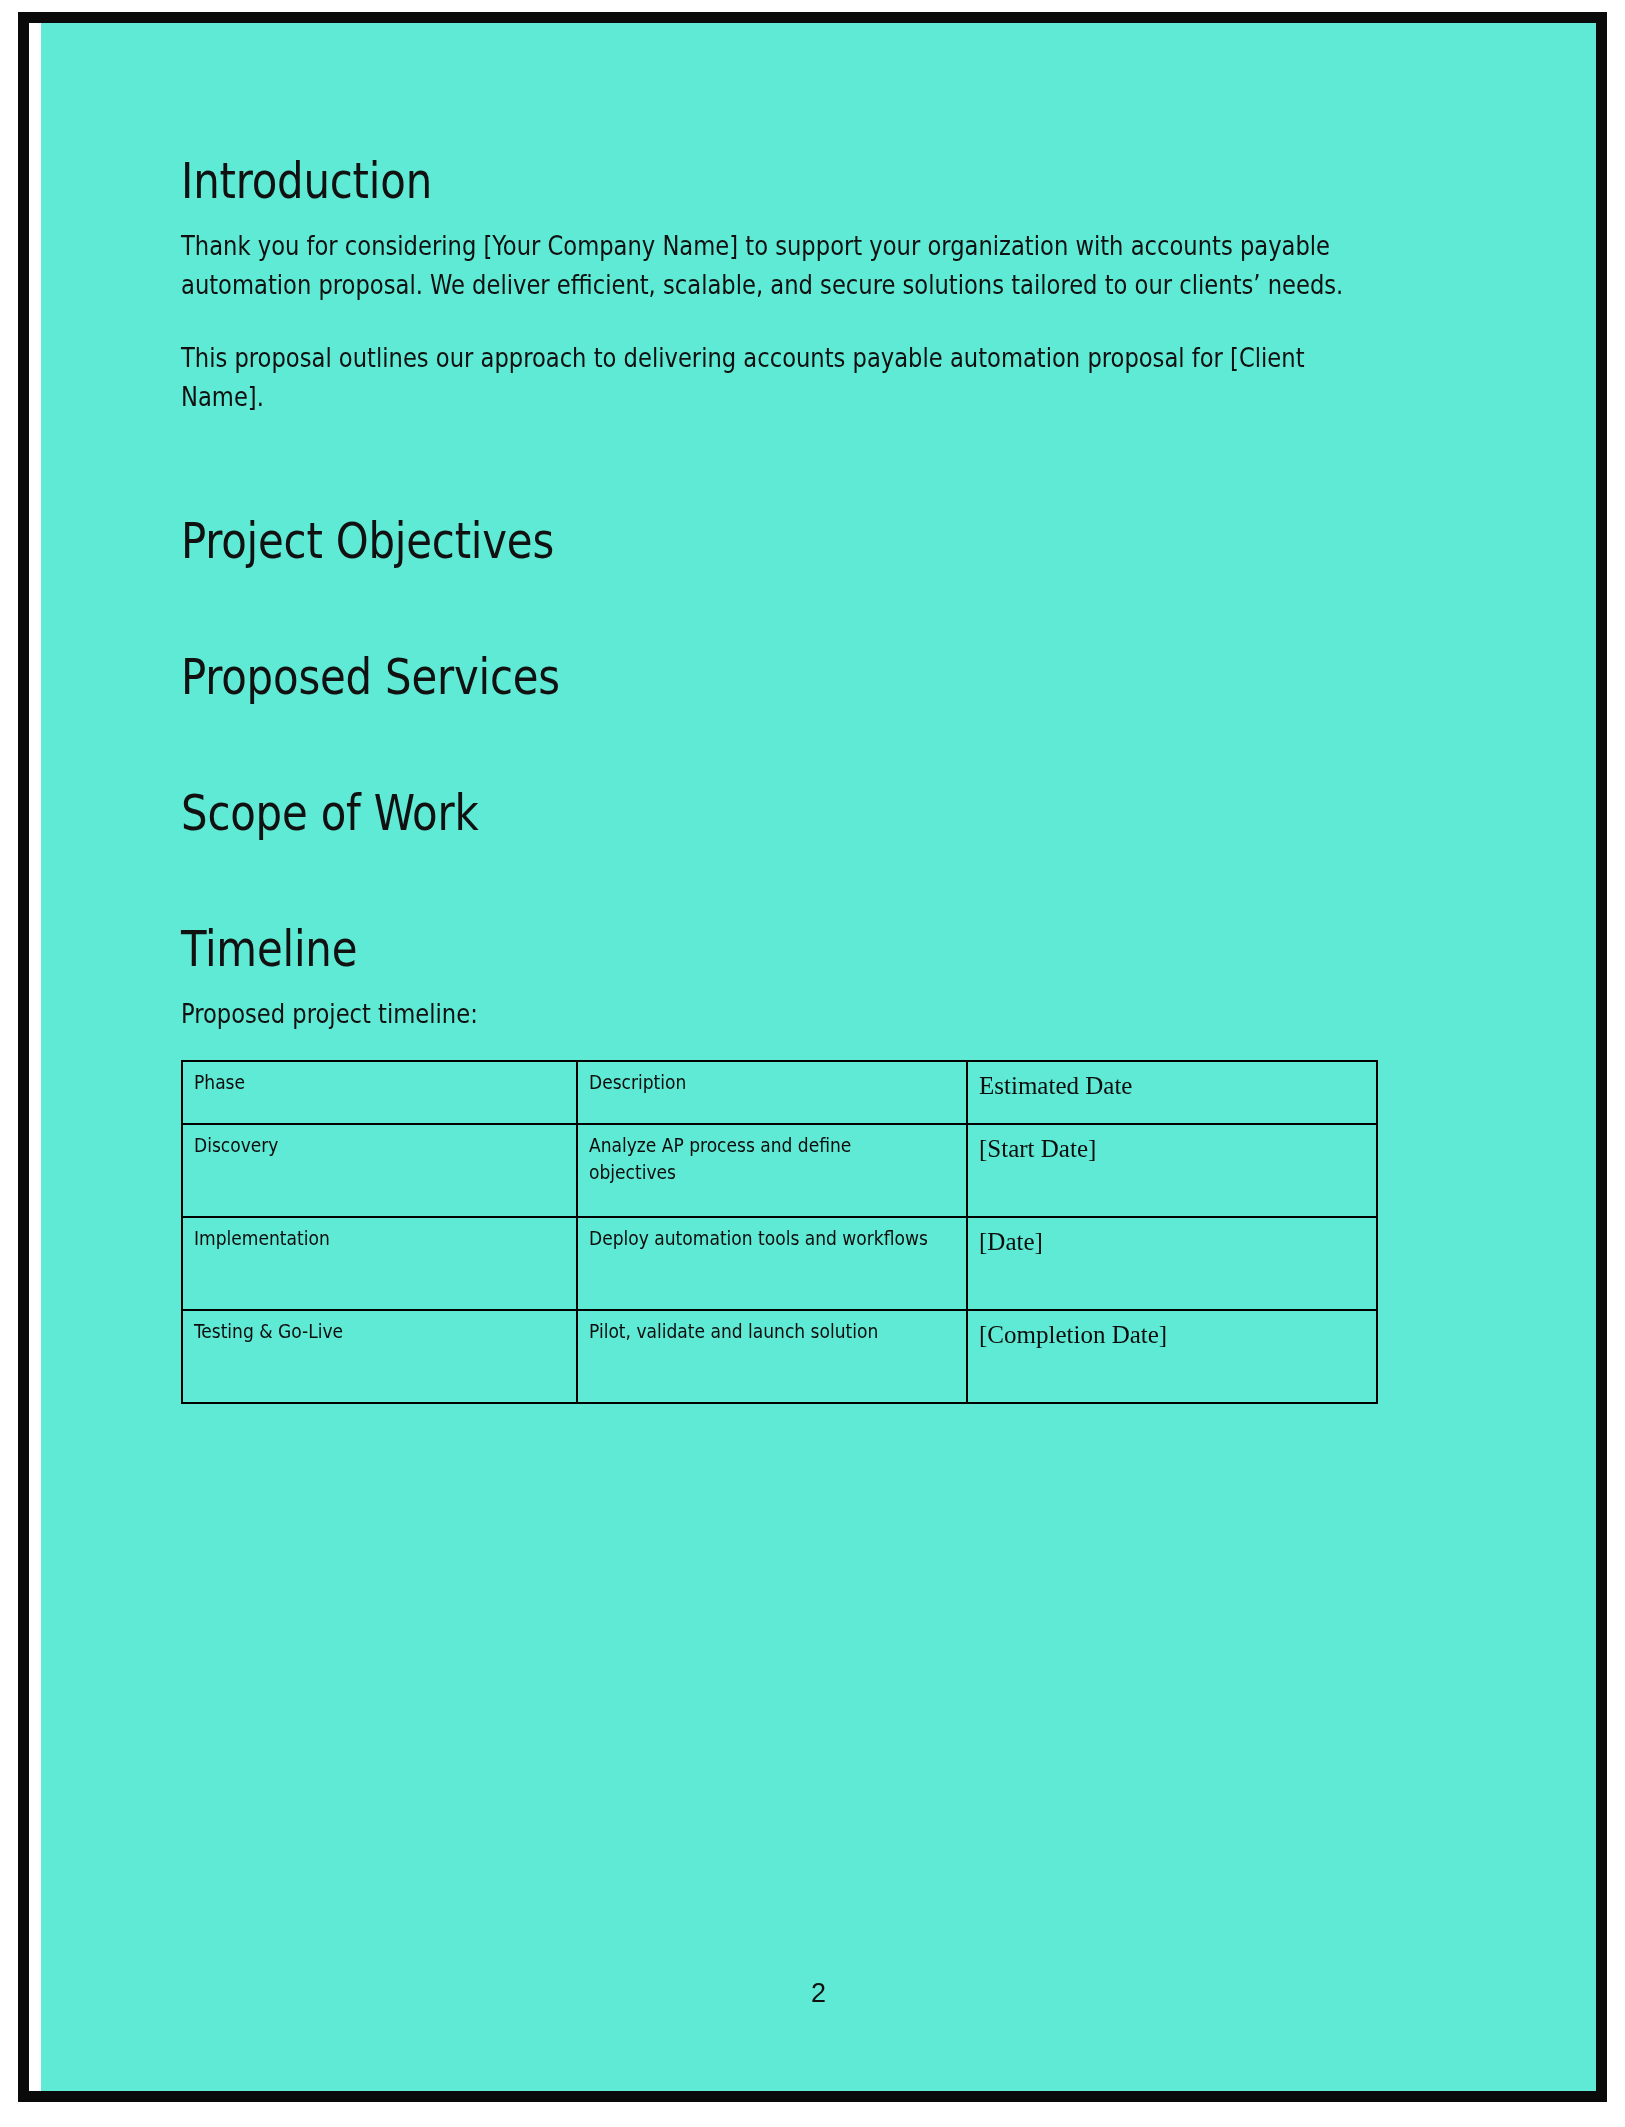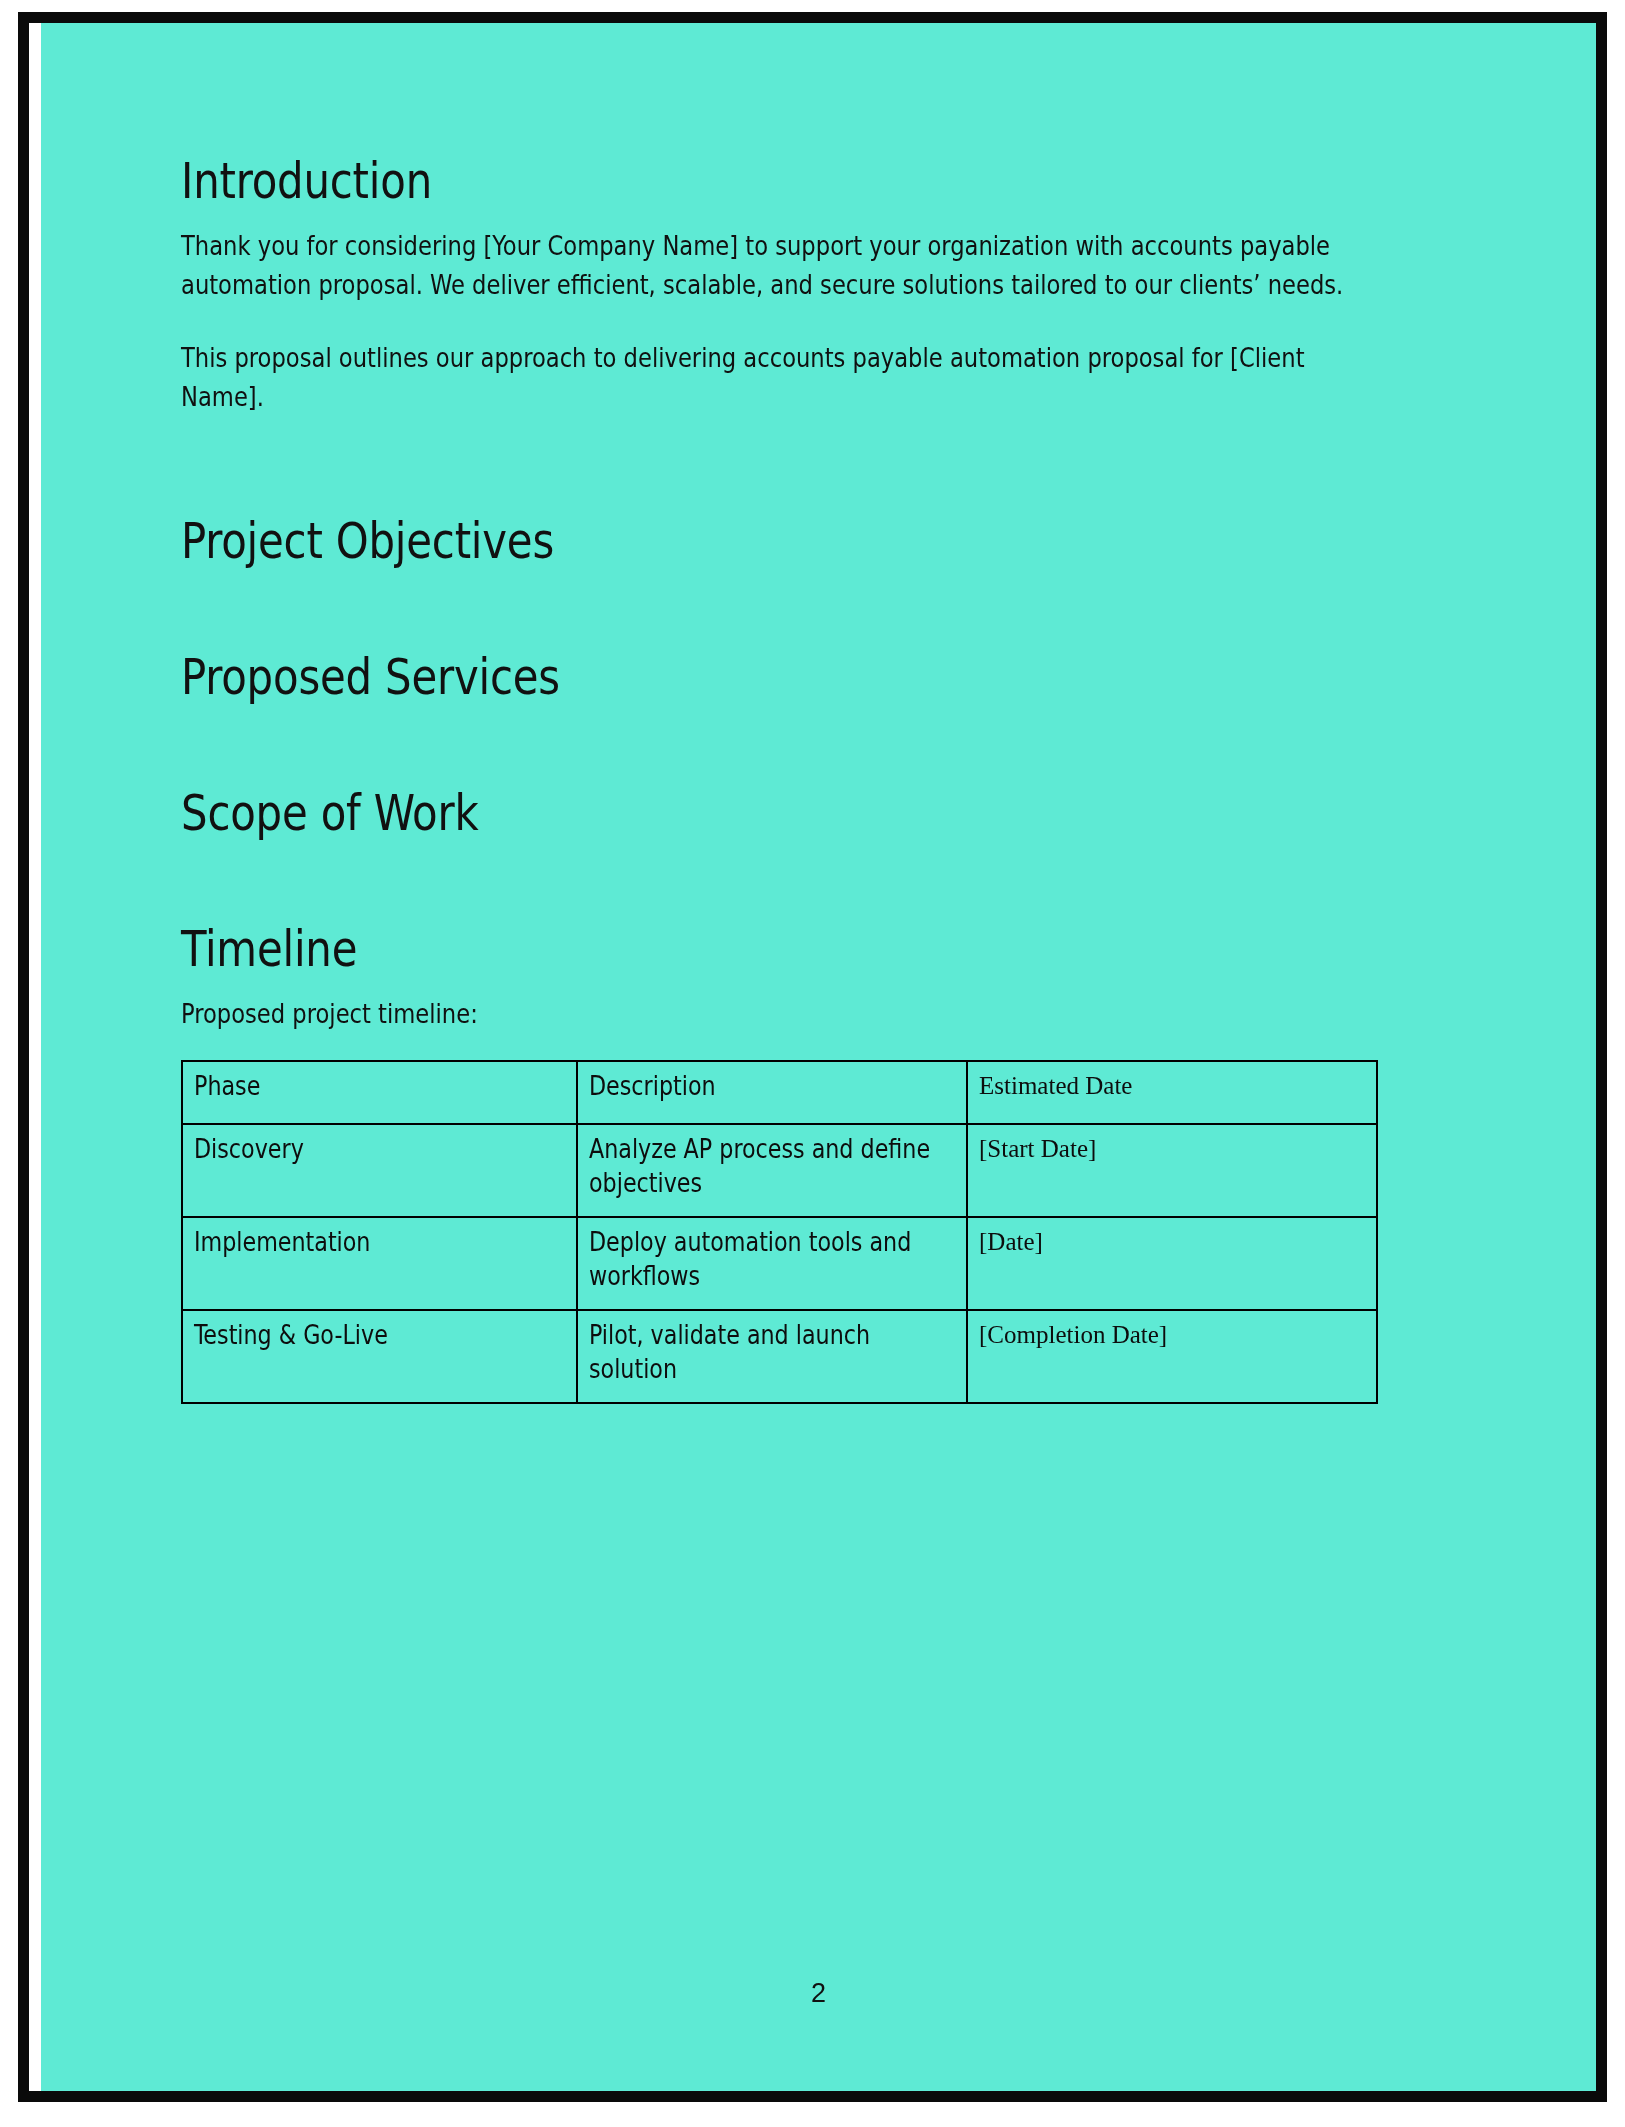--- a/index.html
+++ b/index.html
@@ -109,21 +109,21 @@
     border-collapse: collapse;
     width: 1195px;
     table-layout: fixed;
     margin-top: 12px;
   }
 
   table.timeline-table td {
     border: 2px solid #000000;
     padding: 7px 11px 10px 11px;
     vertical-align: top;
-    font-size: 26px;
+    font-size: 20px;
     line-height: 1.33;
     color: #0d0d0d;
   }
 
   table.timeline-table td.col-phase,
   table.timeline-table td.col-desc {
     font-family: "DejaVu Sans Condensed", "Liberation Sans Narrow", "Liberation Sans", sans-serif;
     font-stretch: condensed;
   }
 

